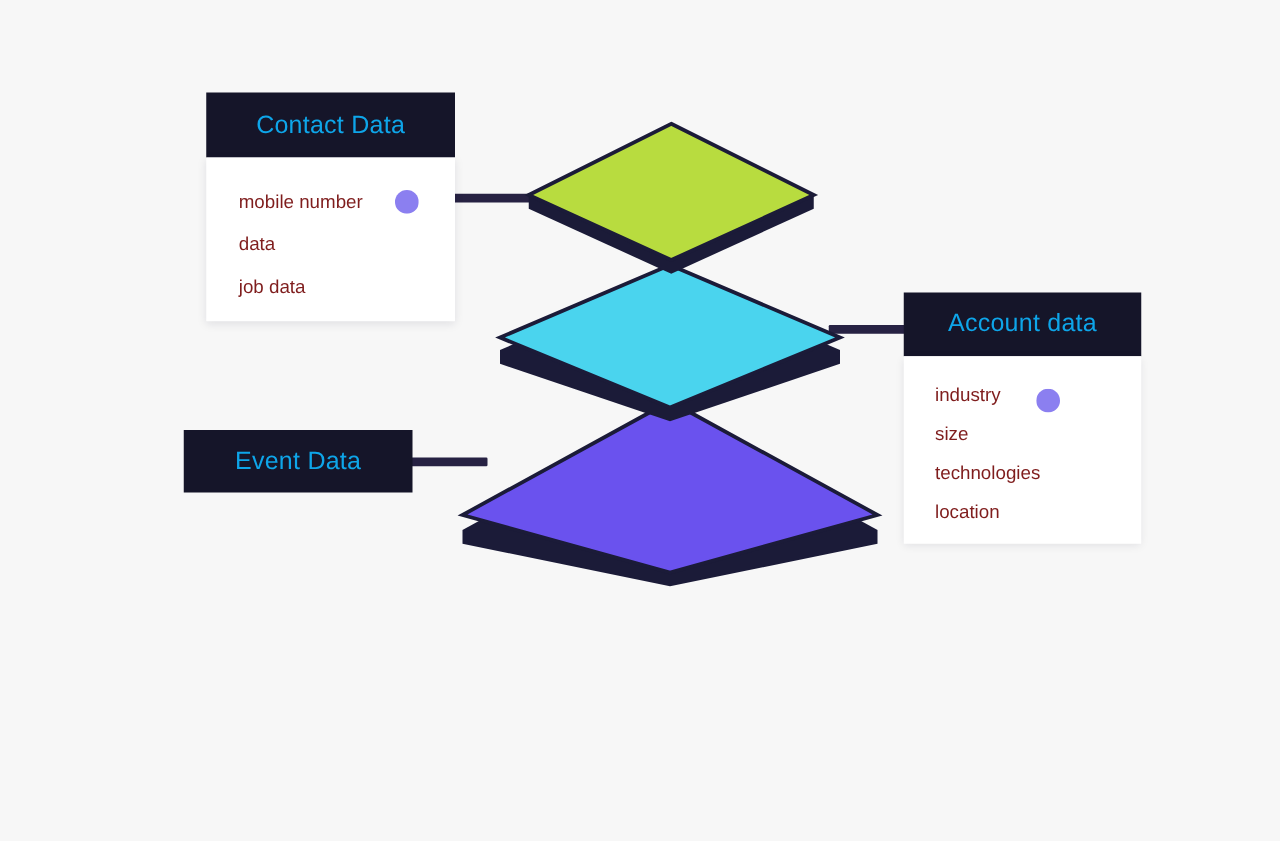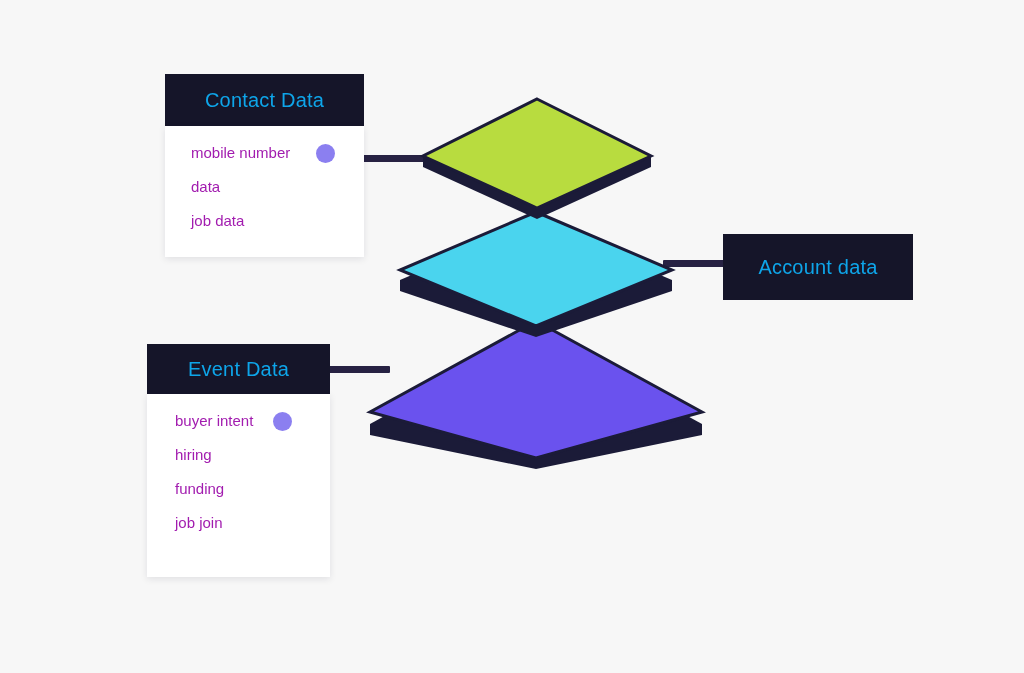--- a/index.html
+++ b/index.html
@@ -66,22 +66,23 @@
     box-sizing: border-box;
     box-shadow: 0 2px 7px rgba(20,20,45,0.10);
   }
   .card-list {
     list-style: none;
     margin: 0;
     padding: 0;
   }
   .card-list-item {
     display: flex;
+    align-items: center;
     font-size: 15px;
-    color: #a21caf;
+    color: #7f1d1d;
     white-space: nowrap;
   }
   .item-label {
     display: inline-block;
   }
   .item-icon {
     display: inline-block;
     flex: 0 0 auto;
   }
   .item-icon svg { display: block; }
@@ -89,21 +90,21 @@
   
   
   #card-contact { left: 165px; top: 74px; width: 199px; }
   #card-contact .card-header { height: 52px; }
   #card-contact .card-body { height: 131px; padding: 18px 0 0 0; }
   #card-contact .card-list-item { height: 34px; padding-left: 26px; }
   #card-contact .item-icon { margin-left: 26px; }
 
   
   #card-account { left: 723px; top: 234px; width: 190px; }
-  #card-account .card-header { height: 66px; }
+  #card-account .card-header { height: 51px; }
   #card-account .card-body { height: 150px; padding: 16px 0 0 0; }
   #card-account .card-list-item { height: 31px; padding-left: 25px; }
   #card-account .item-icon { margin-left: 28px; position: relative; top: 4px; }
 
   
   #card-event { left: 124px; top: 344px; width: 183px; padding-left: 23px; }
   #card-event .card-header { height: 50px; }
   #card-event .card-body { height: 183px; padding: 18px 0 0 0; }
   #card-event .card-list-item { height: 34px; padding-left: 28px; }
   #card-event .item-icon { margin-left: 20px; }
@@ -171,48 +172,48 @@
         </li>
 
       </ul>
     </div>
   </div>
 
   <div class="card" id="card-account">
     <div class="card-header">
       <span class="card-header-title">Account data</span>
     </div>
-  </div>
-
-  <div class="card" id="card-event">
-    <div class="card-header">
-      <span class="card-header-title">Event Data</span>
-    </div>
     <div class="card-body">
       <ul class="card-list">
 
         <li class="card-list-item">
-          <span class="item-label">buyer intent</span>
+          <span class="item-label">industry</span>
           <span class="item-icon">
             <svg width="19" height="19" viewBox="0 0 19 19">
               <circle cx="9.5" cy="9.5" r="9.5" fill="#8b7ff0"></circle>
               <path d="M9.5 0 A9.5 9.5 0 0 0 9.5 19 A6.2 6.2 0 0 1 9.5 0 Z" fill="#231f47"></path>
             </svg>
           </span>
         </li>
 
         <li class="card-list-item">
-          <span class="item-label">hiring</span>
-        </li>
-
-        <li class="card-list-item">
-          <span class="item-label">funding</span>
-        </li>
-
-        <li class="card-list-item">
-          <span class="item-label">job join</span>
+          <span class="item-label">size</span>
+        </li>
+
+        <li class="card-list-item">
+          <span class="item-label">technologies</span>
+        </li>
+
+        <li class="card-list-item">
+          <span class="item-label">location</span>
         </li>
 
       </ul>
     </div>
   </div>
 
+  <div class="card" id="card-event">
+    <div class="card-header">
+      <span class="card-header-title">Event Data</span>
+    </div>
+  </div>
+
 </div>
 
 </body></html>

